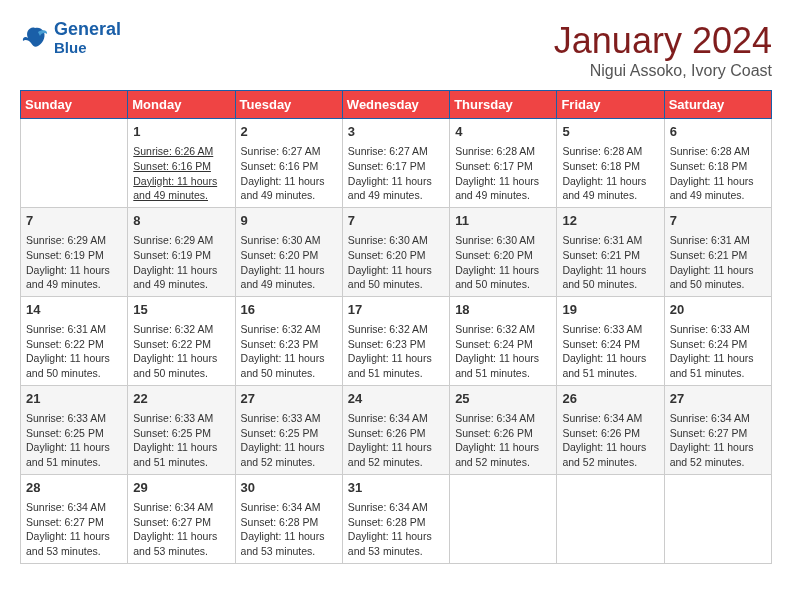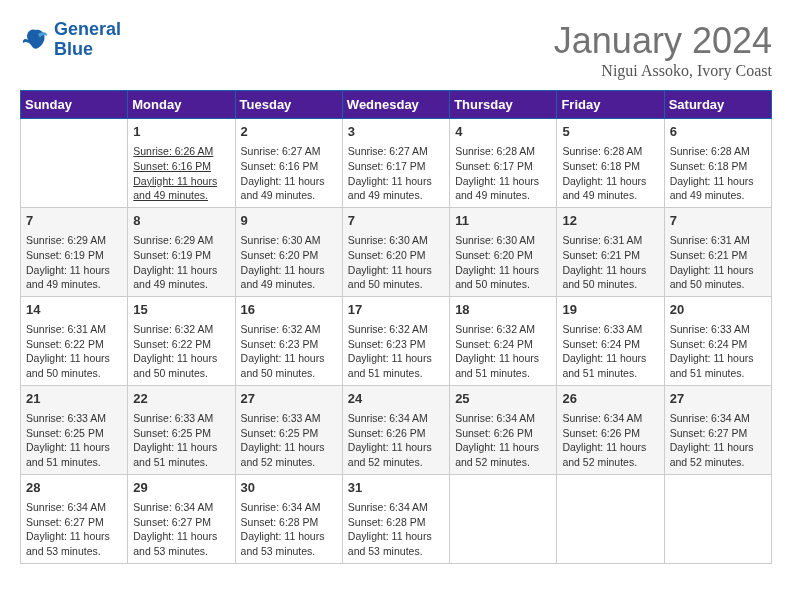--- a/index.html
+++ b/index.html
@@ -23,35 +23,34 @@
     }
     .logo-bird {
       width: 30px;
       height: 28px;
     }
     .title-block {
       text-align: right;
     }
     .month-title {
       font-size: 36px;
-      color: #737373;
+      color: #7f1d1d;
       font-weight: normal;
     }
     .location {
       font-size: 16px;
       color: #555;
-      font-family: Liberation Serif, serif;
     }
     table {
       width: 100%;
       border-collapse: collapse;
       font-size: 11px;
     }
     thead tr th {
-      background-color: #4c1d95;
+      background-color: #ef4444;
       color: #fff;
       padding: 6px 4px;
       text-align: left;
       font-size: 13px;
       font-weight: bold;
       border: 1px solid #1a5fa8;
     }
     tbody tr td {
       border: 1px solid #ccc;
       vertical-align: top;
@@ -82,21 +81,21 @@
 <body>
 
 <div class="header">
   <div class="logo">
     <svg class="logo-bird" viewBox="0 0 30 28" xmlns="http://www.w3.org/2000/svg">
       <path d="M15 4 C10 2, 5 8, 8 14 C6 12, 2 13, 3 17 C5 15, 9 16, 11 19 C13 22, 15 24, 18 22 C22 20, 26 14, 24 8 C22 4, 18 3, 15 4 Z" fill="#1a5fa8"></path>
       <path d="M18 8 C22 5, 28 6, 27 10 C25 8, 21 9, 20 12 Z" fill="#4a9fd4"></path>
     </svg>
     <div>
       <div style="font-size:18px;font-weight:bold;color:#1a5fa8;line-height:1.1;">General</div>
-      <div style="font-size:18px;font-weight:bold;color:#1a5fa8;line-height:1.1;">Blue</div>
+      <div style="font-size:15px;font-weight:bold;color:#1a5fa8;line-height:1.1;">Blue</div>
     </div>
   </div>
   <div class="title-block">
     <div class="month-title">January 2024</div>
     <div class="location">Nigui Assoko, Ivory Coast</div>
   </div>
 </div>
 
 <table>
   <thead>

